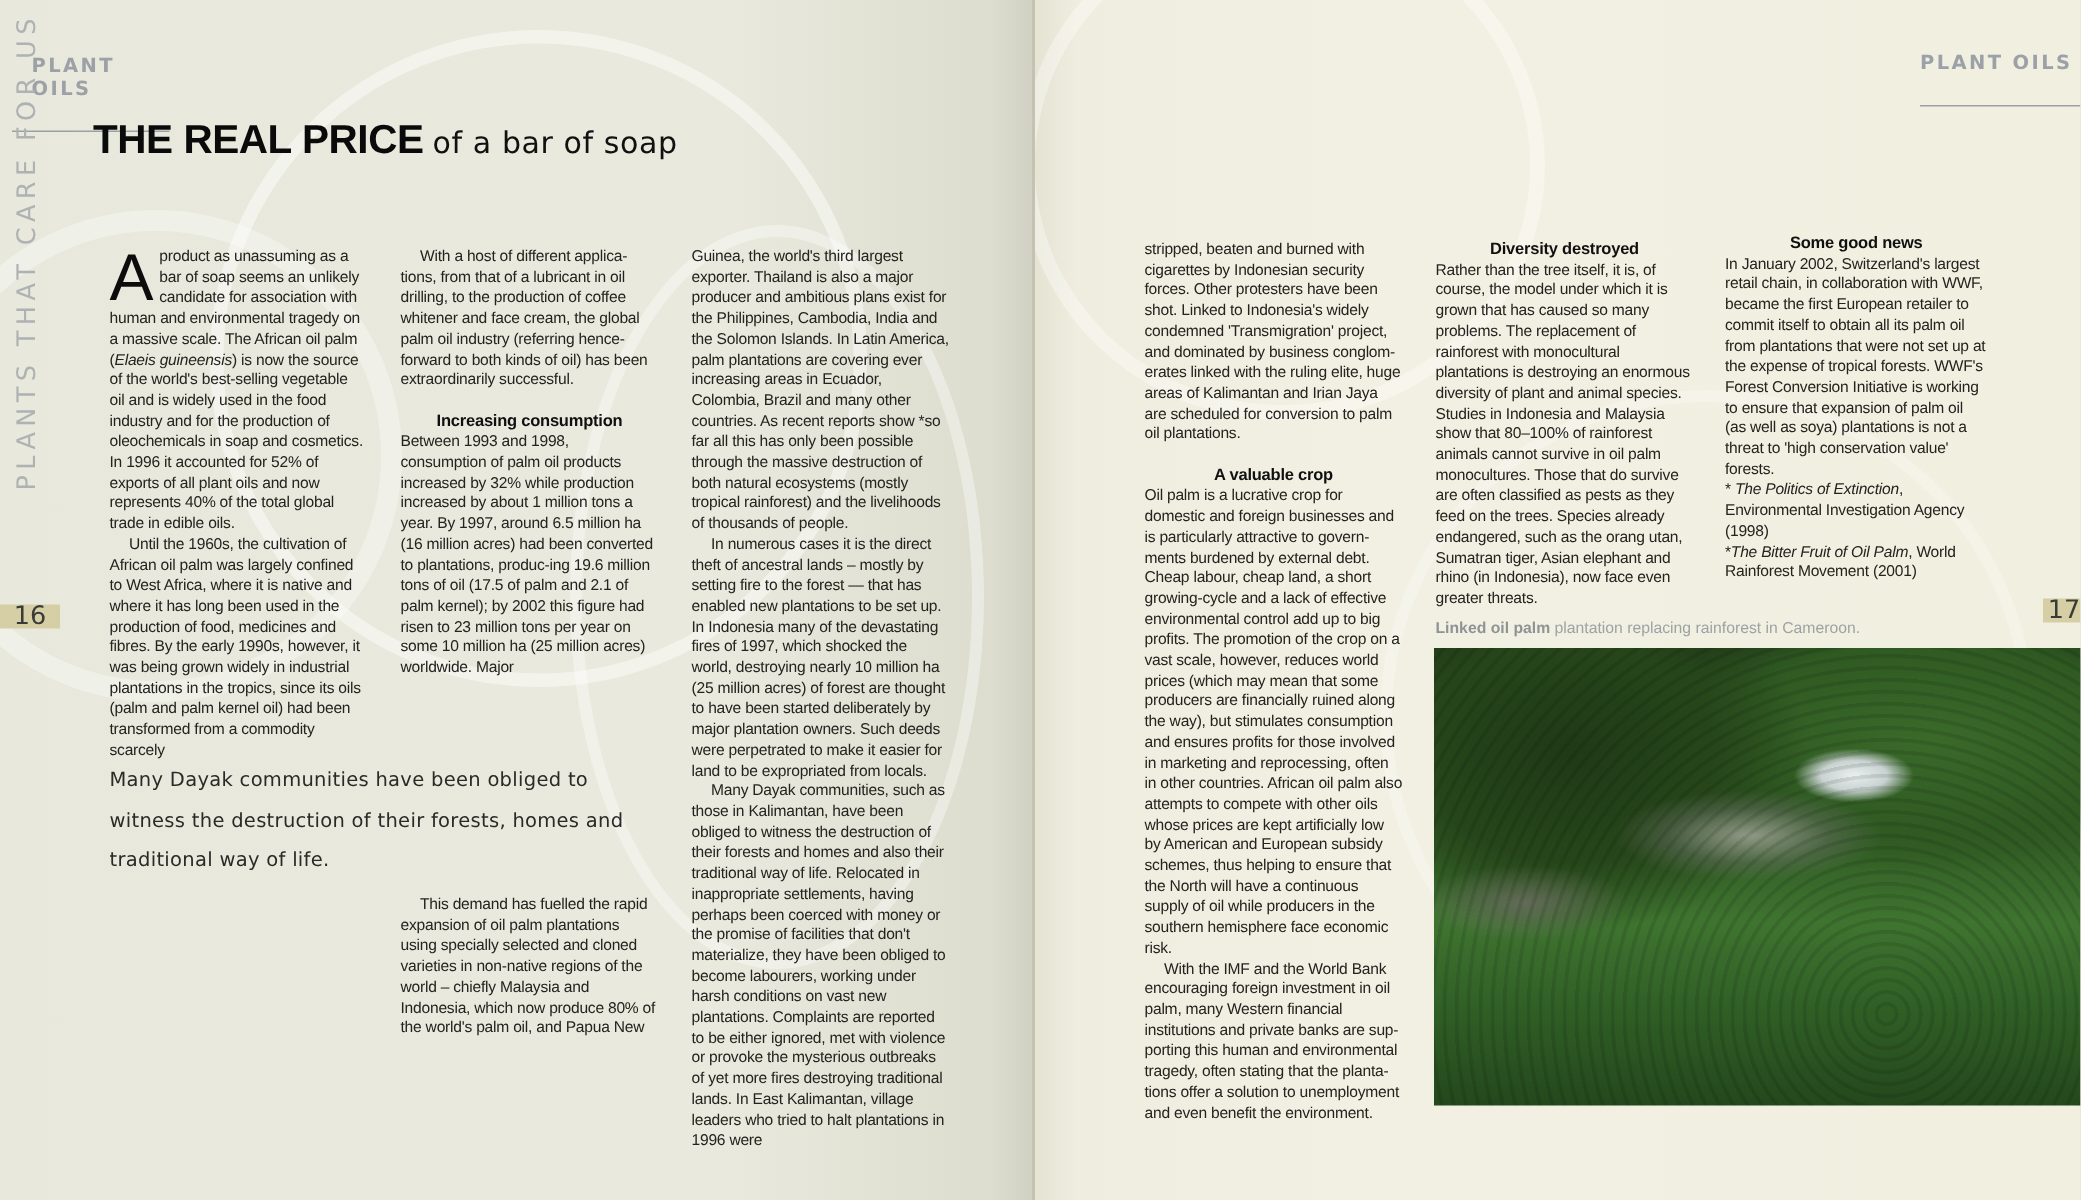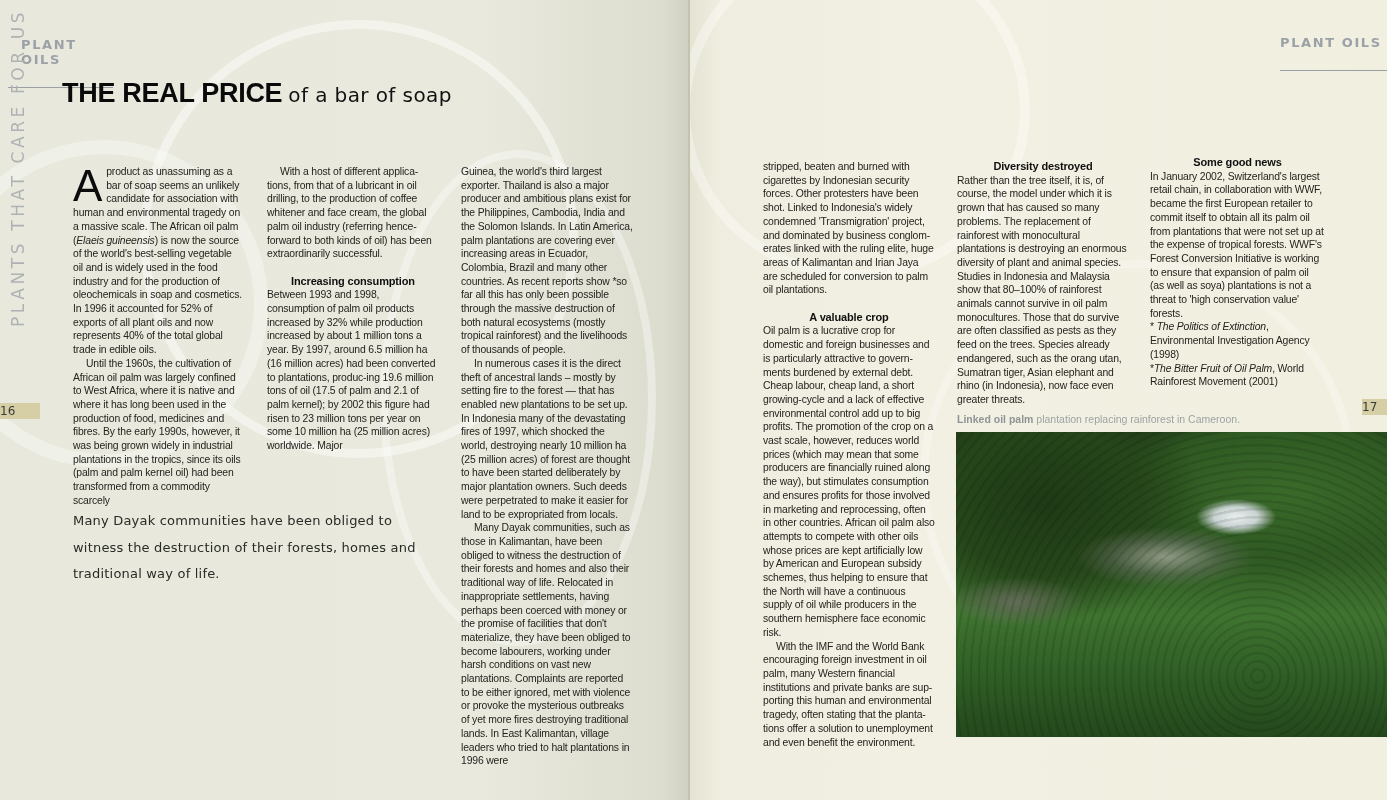--- a/index.html
+++ b/index.html
@@ -10,22 +10,22 @@
   .page-right { left:690px; width:697px; background:linear-gradient(90deg,#e5e3d2 0%,#efeddf 4%,#f2f0e2 30%,#f1efe0 100%); }
   .gutter { position:absolute; left:688px; top:0; width:3px; height:800px; background:#c4c3b2; }
 
   
   .ring { position:absolute; border-radius:50%; border:10px solid rgba(255,255,255,0.45); pointer-events:none; }
 
   .section-label { position:absolute; font-family:"DejaVu Sans", sans-serif; font-weight:bold; font-size:13px;
                    letter-spacing:1.6px; color:#9ba1a6; padding-bottom:20px; border-bottom:1.5px solid #9aa0a4; }
   .vertical-label { position:absolute; left:8px; top:327px; transform:rotate(-90deg); transform-origin:left top;
                     font-family:"DejaVu Sans", sans-serif; font-size:17px; letter-spacing:3.6px; color:#aeb2b3; white-space:nowrap; }
-  .page-num { position:absolute; background:#d6cfa6; color:#3a3a36; font-family:"DejaVu Sans", sans-serif; font-size:12px;
-              height:16px; line-height:16px; text-align:left; }
+  .page-num { position:absolute; background:#d6cfa6; color:#3a3a36; font-family:"DejaVu Sans", sans-serif; font-size:17px;
+              height:16px; line-height:16px; text-align:center; }
 
   .title { position:absolute; left:62px; top:78px; white-space:nowrap; }
   .title-main { font-family:"Liberation Sans", sans-serif; font-weight:bold; font-size:27px; letter-spacing:-0.3px; color:#0a0a0a; }
   .title-sub { font-family:"DejaVu Sans", sans-serif; font-size:20px; color:#111; margin-left:6px; letter-spacing:0.4px; }
 
   .col { position:absolute; font-family:"Liberation Sans", sans-serif; font-size:10.4px; line-height:13.7px;
          color:#24231f; letter-spacing:-0.15px; }
   .col p { margin:0; }
   .col p.indent { text-indent:13px; }
   .col h3 { margin:0; font-size:11px; font-weight:bold; line-height:13.7px; color:#101010;text-align:center; }
@@ -71,20 +71,21 @@
   </div>
 
   <div class="col" style="left:267px;top:165px;width:172px;">
     <p class="indent">With a host of different applica-tions, from that of a lubricant in oil drilling, to the production of coffee whitener and face cream, the global palm oil industry (referring hence-forward to both kinds of oil) has been extraordinarily successful.</p>
     <div class="gap"></div>
     <h3>Increasing consumption</h3>
     <p>Between 1993 and 1998, consumption of palm oil products increased by 32% while production increased by about 1 million tons a year. By 1997, around 6.5 million ha (16 million acres) had been converted to plantations, produc-ing 19.6 million tons of oil (17.5 of palm and 2.1 of palm kernel); by 2002 this figure had risen to 23 million tons per year on some 10 million ha (25 million acres) worldwide. Major</p>
   </div>
 
   <div class="col" style="left:267px;top:597px;width:172px;">
+    <p class="indent">This demand has fuelled the rapid expansion of oil palm plantations using specially selected and cloned varieties in non-native regions of the world – chiefly Malaysia and Indonesia, which now produce 80% of the world's palm oil, and Papua New</p>
   </div>
 
   <div class="col" style="left:461px;top:165px;width:172px;">
     <p>Guinea, the world's third largest exporter. Thailand is also a major producer and ambitious plans exist for the Philippines, Cambodia, India and the Solomon Islands. In Latin America, palm plantations are covering ever increasing areas in Ecuador, Colombia, Brazil and many other countries. As recent reports show *so far all this has only been possible through the massive destruction of both natural ecosystems (mostly tropical rainforest) and the livelihoods of thousands of people.</p>
     <p class="indent">In numerous cases it is the direct theft of ancestral lands – mostly by setting fire to the forest — that has enabled new plantations to be set up. In Indonesia many of the devastating fires of 1997, which shocked the world, destroying nearly 10 million ha (25 million acres) of forest are thought to have been started deliberately by major plantation owners. Such deeds were perpetrated to make it easier for land to be expropriated from locals.</p>
     <p class="indent">Many Dayak communities, such as those in Kalimantan, have been obliged to witness the destruction of their forests and homes and also their traditional way of life. Relocated in inappropriate settlements, having perhaps been coerced with money or the promise of facilities that don't materialize, they have been obliged to become labourers, working under harsh conditions on vast new plantations. Complaints are reported to be either ignored, met with violence or provoke the mysterious outbreaks of yet more fires destroying traditional lands. In East Kalimantan, village leaders who tried to halt plantations in 1996 were</p>
   </div>
 
   <div class="pullquote">Many Dayak communities have been obliged to witness the destruction of their forests, homes and traditional way of life.</div>
 </div>

